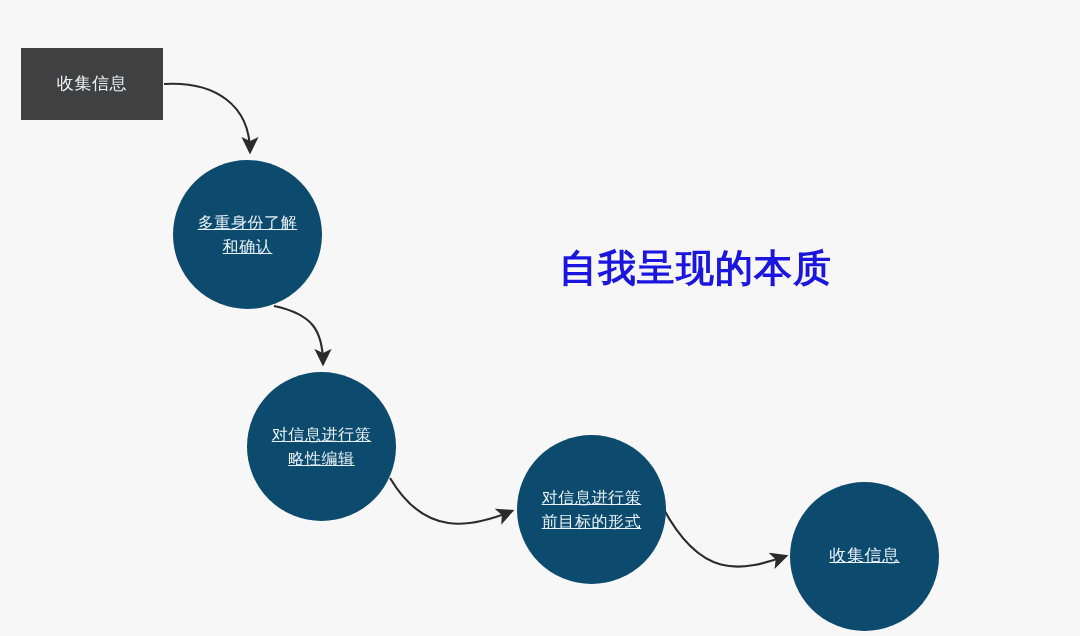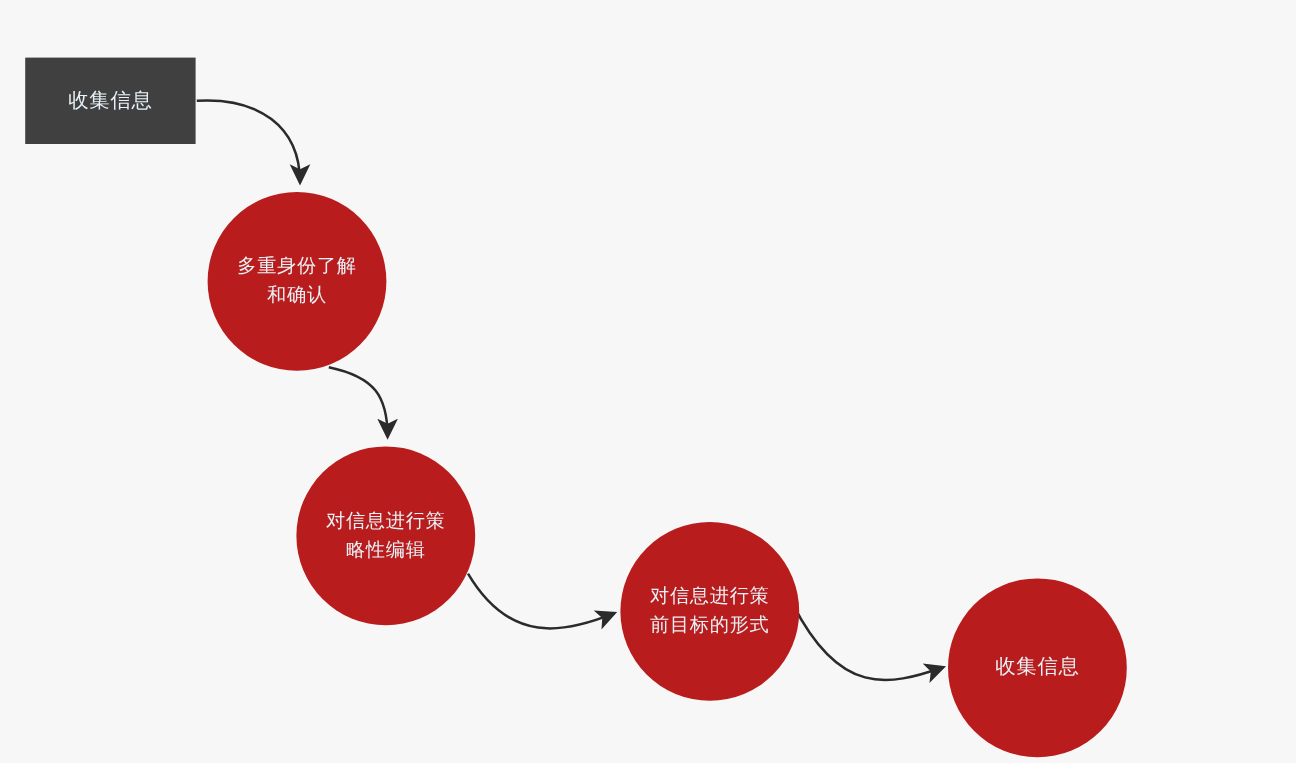--- a/index.html
+++ b/index.html
@@ -36,22 +36,23 @@
     box-sizing: border-box;
     color: #e8f1f7;
     font-family: "Liberation Serif", "DejaVu Serif", serif;
     line-height: 1.45;
     letter-spacing: 0.6px;
   }
   .node-rect {
     background: #404040;
   }
   .node-circle {
-    background: #b91c1c;
+    background: #0c4a6e;
     border-radius: 50%;
+    text-decoration: underline;
   }
   .node-label {
     display: block;
     white-space: pre-line;
     padding: 0 10px;
   }
   #node-collect {
     left: 21px;
     top: 48px;
     width: 142px;
@@ -132,14 +133,15 @@
 
   <div class="node node-circle" id="node-form">
     <span class="node-label">对信息进行策
 前目标的形式</span>
   </div>
 
   <div class="node node-circle" id="node-present">
     <span class="node-label">收集信息</span>
   </div>
 
+  <div id="diagram-title">自我呈现的本质</div>
 
 </div>
 
 </body></html>

